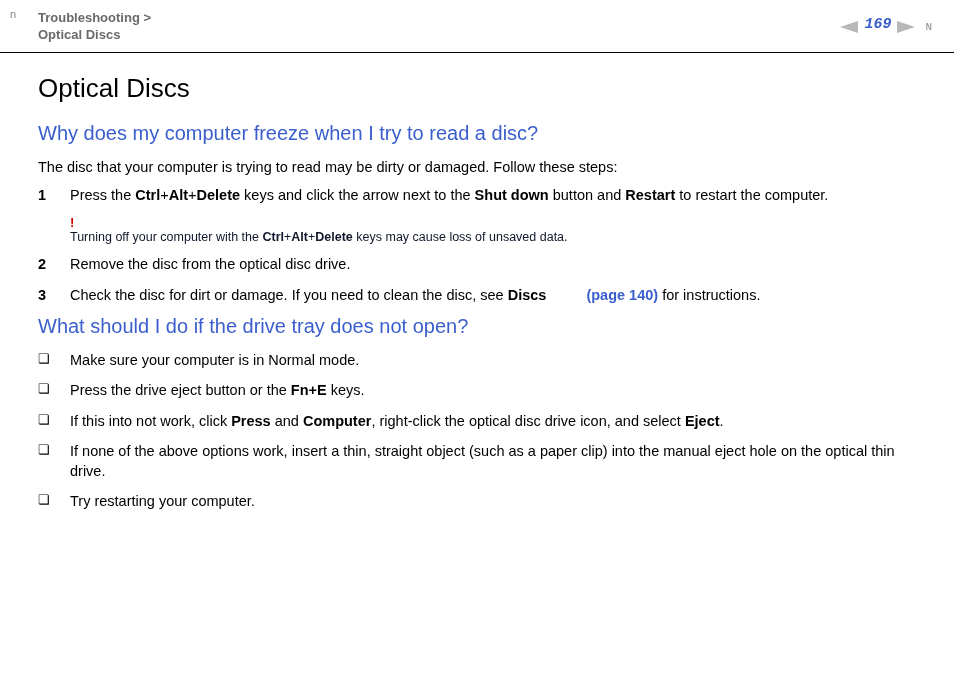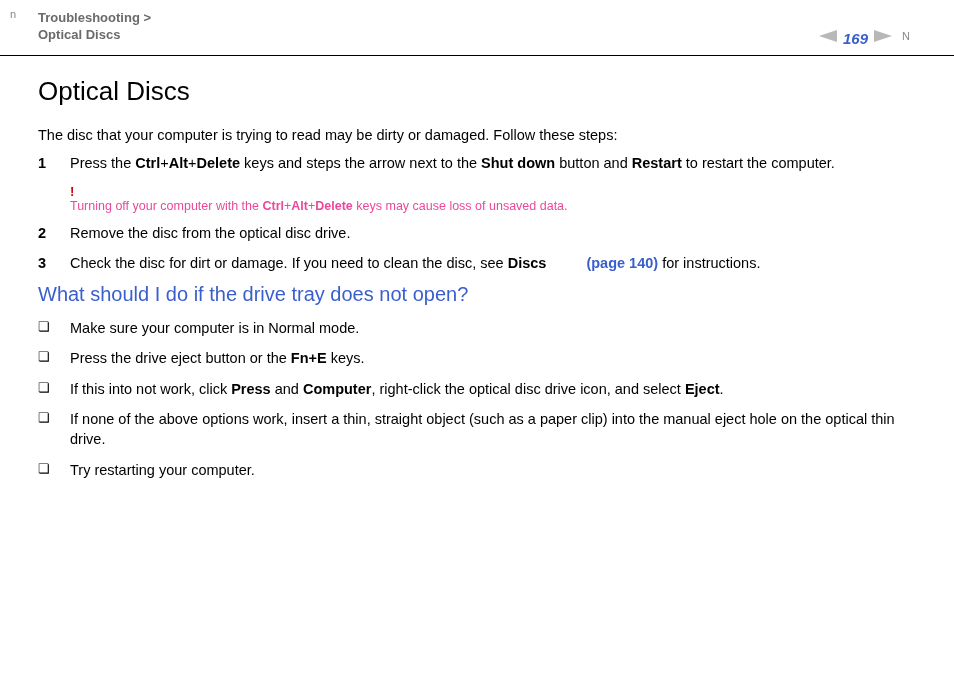--- a/index.html
+++ b/index.html
@@ -8,35 +8,36 @@
       width: 954px;
       height: 674px;
       background: #fff;
       color: #000;
       position: relative;
     }
     .header {
       display: flex;
       justify-content: space-between;
       align-items: flex-start;
-      padding: 10px 44px 8px 38px;
+      padding: 10px 22px 8px 38px;
       border-bottom: 1px solid #000;
       gap: 27px;
     }
     .breadcrumb {
       font-size: 13px;
       font-weight: bold;
       color: #6a6a6a;
       line-height: 1.3;
     }
     .page-nav {
       display: flex;
-      align-items: flex-start;
+      align-items: flex-end;
       gap: 6px;
-      margin-top: 20px;
+      margin-top: 6px;
+      font-family: Liberation Mono, monospace;
     }
     .page-num {
       font-size: 15px;
       font-weight: bold;
       font-style: italic;
       color: #3a5fcd;
     }
     .arrow-left, .arrow-right {
       display: inline-block;
     }
@@ -78,21 +79,21 @@
     .warn-block {
       margin: 6px 0 10px 32px;
     }
     .warn-mark {
       color: #cc0000;
       font-weight: bold;
       font-size: 13px;
     }
     .warn-text {
       font-size: 12.5px;
-      color: #ec4899;
+      color: #0f172a;
     }
     .ul-item {
       display: flex;
       margin-bottom: 10px;
       font-size: 14.5px;
       line-height: 1.4;
     }
     .bullet {
       width: 32px;
       flex-shrink: 0;
@@ -132,26 +133,27 @@
           <polygon points="0,0 0,12 18,6" fill="#b8b8b8"></polygon>
         </svg>
     </span>
     <span style="font-size:11px;color:#888;margin-left:4px;">N</span>
   </div>
 </div>
 
 <div class="content">
   <h1 class="main-title">Optical Discs</h1>
 
+  <h2 class="sub-title">Why does my computer freeze when I try to read a disc?</h2>
   <p class="intro">The disc that your computer is trying to read may be dirty or damaged. Follow these steps:</p>
 
   <div class="ol-item">
     <div class="ol-num">1</div>
     <div class="ol-body">
-      <span>Press the </span><b>Ctrl</b><span>+</span><b>Alt</b><span>+</span><b>Delete</b><span> keys and steps the arrow next to the </span><b>Shut down</b><span> button and </span><b>Restart</b><span> to restart the computer.</span>
+      <span>Press the </span><b>Ctrl</b><span>+</span><b>Alt</b><span>+</span><b>Delete</b><span> keys and click the arrow next to the </span><b>Shut down</b><span> button and </span><b>Restart</b><span> to restart the computer.</span>
     </div>
   </div>
 
   <div class="warn-block">
     <div class="warn-mark">!</div>
     <div class="warn-text">
       <span>Turning off your computer with the </span><b>Ctrl</b><span>+</span><b>Alt</b><span>+</span><b>Delete</b><span> keys may cause loss of unsaved data.</span>
     </div>
   </div>
 

